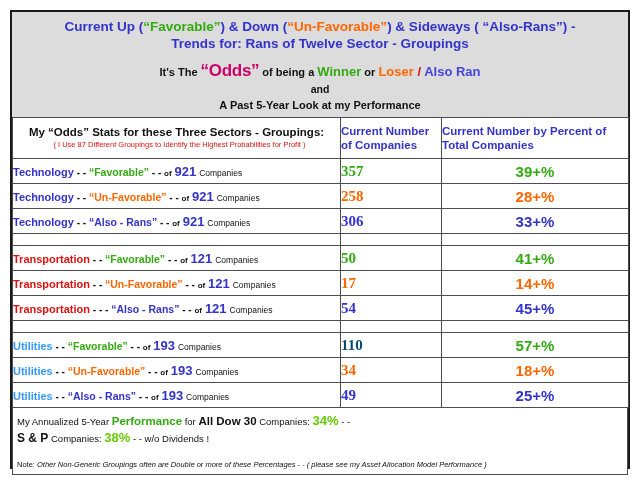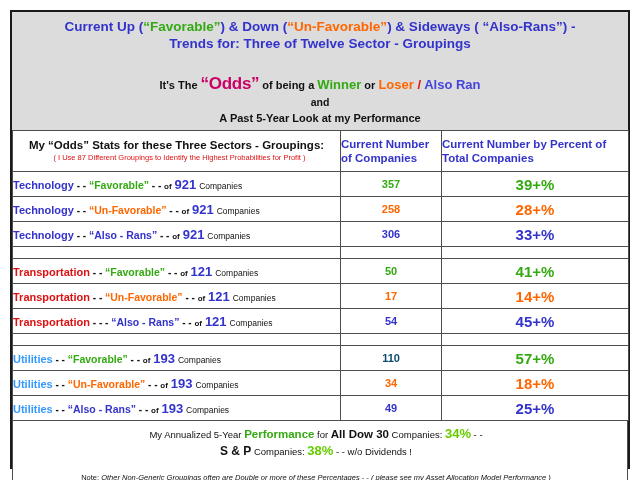--- a/index.html
+++ b/index.html
@@ -34,21 +34,21 @@
     font-size: 13.5px;
     font-weight: bold;
     color: #3333cc;
     line-height: 18px;
   }
   .tline3 {
     font-size: 11px;
     font-weight: bold;
     color: #111111;
     line-height: 20px;
-    margin-top: 21px;
+    margin-top: 8px;
   }
   .tline4 {
     font-size: 10.5px;
     font-weight: bold;
     color: #111111;
     line-height: 15px;
   }
   .tline5 {
     font-size: 11px;
     font-weight: bold;
@@ -118,23 +118,23 @@
   .lbl { font-size: 10.5px; font-weight: bold; line-height: 13px; }
   .lbl .sector { font-size: 11px; font-weight: bold; }
   .lbl .dash   { color: #111111; font-size: 10px; font-weight: bold; }
   .lbl .quoted { font-size: 10.5px; font-weight: bold; }
   .lbl .of     { font-size: 8px; color: #111111; font-weight: bold; }
   .lbl .num    { font-size: 13px; color: #3333cc; font-weight: bold; }
   .lbl .cos    { font-size: 8.5px; color: #111111; font-weight: normal; }
 
   td.numcell {
     height: 24px;
-    text-align: center;
-    font-size: 11px;
-    font-weight: bold;
+    font-size: 15px;
+    font-weight: bold;
+    font-family: Liberation Serif, serif;
   }
   td.pctcell {
     height: 24px;
     text-align: center;
     font-size: 15px;
     font-weight: bold;
   }
   tr.spacer td {
     height: 11px;
     background: #dcdcdc;
@@ -144,21 +144,21 @@
     border-bottom: 1px solid #4d4d4d;
   }
 
   
   #footer {
     background: #ffffff;
     border: 1px solid #4d4d4d;
     border-top: none;
     width: 616px;
     box-sizing: border-box;
-    text-align: center;
+    text-align: left;
     padding: 5px 12px 3px 4px;
   }
   .f1 { font-size: 9.5px; color: #111111; line-height: 15px; }
   .f1 .perf { font-size: 11.5px; font-weight: bold; color: #33aa11; }
   .f1 .dow  { font-size: 11.5px; font-weight: bold; color: #111111; }
   .f1 .pct  { font-size: 13px; font-weight: bold; color: #66cc00; }
   .f2 { font-size: 9.5px; color: #111111; line-height: 17px; }
   .f2 .sp   { font-size: 12px; font-weight: bold; color: #111111; }
   .f2 .pct  { font-size: 13px; font-weight: bold; color: #66cc00; }
   .f3 {
@@ -169,21 +169,21 @@
 </style>
 </head>
 <body>
 
 <div id="frame">
 
   <div id="title-block">
     <div class="tline1">
       <span class="c-blue">Current Up (</span><span class="c-green">“Favorable”</span><span class="c-blue">)  &amp;  Down (</span><span class="c-orange">“Un-Favorable”</span><span class="c-blue">)  &amp;  Sideways ( </span><span class="c-blue">“Also-Rans”</span><span class="c-blue">) -</span>
     </div>
-    <div class="tline2">Trends for:  Three  of  Twelve Sector - Groupings</div>
+    <div class="tline2">Trends for:  Rans  of  Twelve Sector - Groupings</div>
     <div class="tline3">
       <span class="c-black">It's The </span><span class="odds-big">“Odds”</span><span class="c-black"> of being a  </span><span class="c-green big-name">Winner</span><span class="c-black">  or  </span><span class="c-orange big-name">Loser</span><span class="c-red big-name"> / </span><span class="c-blue2 big-name">Also Ran</span>
     </div>
     <div class="tline4">and</div>
     <div class="tline5">A Past 5-Year Look at my Performance</div>
   </div>
 
   <table id="grid">
     <colgroup>
       <col class="col-a">

